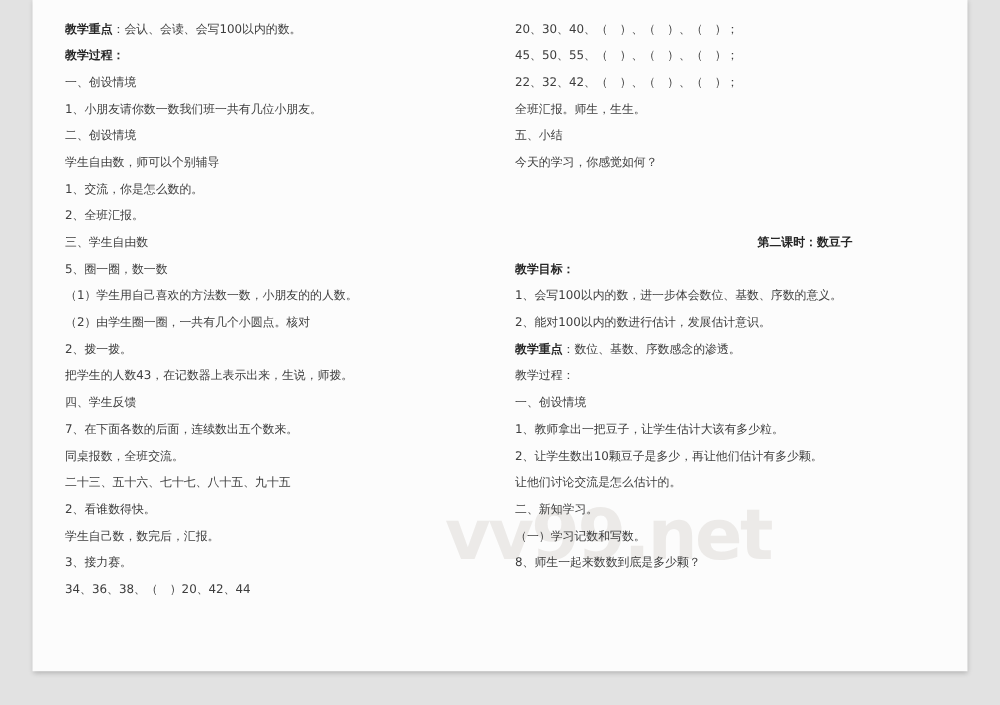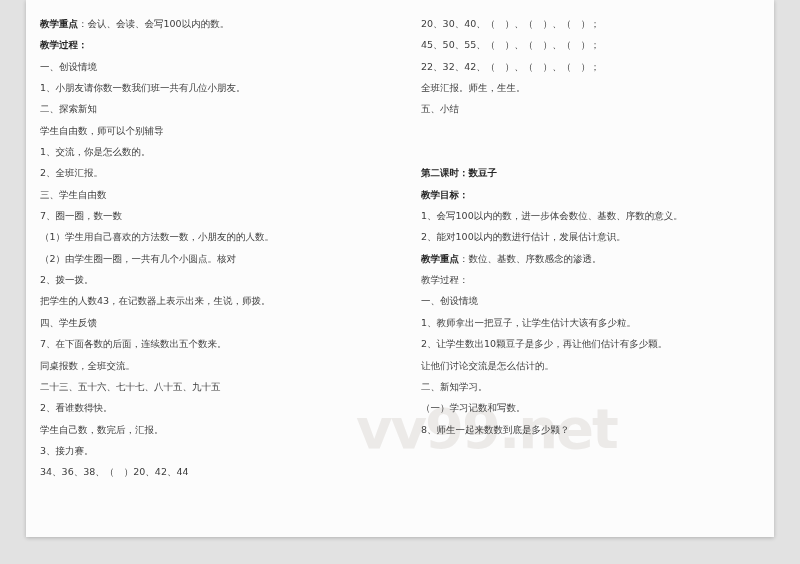--- a/index.html
+++ b/index.html
@@ -25,60 +25,61 @@
     z-index:0;
     user-select:none;
     white-space:nowrap;
   }
   .col{
     position:absolute;top:13px;z-index:1;
     font-size:9.5px;line-height:21.35px;
     color:var(--text-color,#3d3d3d);
   }
   .col-left{left:14px;width:348px;}
-  .col-right{left:395px;width:282px;}
-  .line{height:21.35px;white-space:nowrap;overflow:visible;}
-  .line.center{text-align:left;}
+  .col-right{left:374px;width:282px;}
+  .line{height:21.35px;white-space:nowrap;overflow:visible;margin-left:12px;}
+  .line.center{text-align:right;}
   .line b{font-weight:bold;color:#262626;}
 </style>
 </head>
 <body>
 
 <div class="page">
   <div class="watermark">vv99.net</div>
   <div class="col col-left">
       <div class="line"><b>教学重点</b><span>：会认、会读、会写100以内的数。</span></div>
       <div class="line"><b>教学过程：</b></div>
       <div class="line"><span>一、创设情境</span></div>
       <div class="line"><span>1、小朋友请你数一数我们班一共有几位小朋友。</span></div>
-      <div class="line"><span>二、探索新知</span></div>
+      <div class="line"><span>二、创设情境</span></div>
       <div class="line"><span>学生自由数，师可以个别辅导</span></div>
       <div class="line"><span>1、交流，你是怎么数的。</span></div>
       <div class="line"><span>2、全班汇报。</span></div>
       <div class="line"><span>三、学生自由数</span></div>
-      <div class="line"><span>7、圈一圈，数一数</span></div>
+      <div class="line"><span>5、圈一圈，数一数</span></div>
       <div class="line"><span>（1）学生用自己喜欢的方法数一数，小朋友的的人数。</span></div>
       <div class="line"><span>（2）由学生圈一圈，一共有几个小圆点。核对</span></div>
       <div class="line"><span>2、拨一拨。</span></div>
       <div class="line"><span>把学生的人数43，在记数器上表示出来，生说，师拨。</span></div>
       <div class="line"><span>四、学生反馈</span></div>
       <div class="line"><span>7、在下面各数的后面，连续数出五个数来。</span></div>
       <div class="line"><span>同桌报数，全班交流。</span></div>
       <div class="line"><span>二十三、五十六、七十七、八十五、九十五</span></div>
       <div class="line"><span>2、看谁数得快。</span></div>
       <div class="line"><span>学生自己数，数完后，汇报。</span></div>
       <div class="line"><span>3、接力赛。</span></div>
       <div class="line"><span>34、36、38、（　）20、42、44</span></div>
     </div>
   <div class="col col-right">
       <div class="line"><span>20、30、40、（　）、（　）、（　）；</span></div>
       <div class="line"><span>45、50、55、（　）、（　）、（　）；</span></div>
       <div class="line"><span>22、32、42、（　）、（　）、（　）；</span></div>
       <div class="line"><span>全班汇报。师生，生生。</span></div>
       <div class="line"><span>五、小结</span></div>
+      <div class="line"><span>今天的学习，你感觉如何？</span></div>
       <div class="line"></div>
       <div class="line"></div>
       <div class="line center"><b>第二课时：数豆子</b></div>
       <div class="line"><b>教学目标：</b></div>
       <div class="line"><span>1、会写100以内的数，进一步体会数位、基数、序数的意义。</span></div>
       <div class="line"><span>2、能对100以内的数进行估计，发展估计意识。</span></div>
       <div class="line"><b>教学重点</b><span>：数位、基数、序数感念的渗透。</span></div>
       <div class="line"><span>教学过程：</span></div>
       <div class="line"><span>一、创设情境</span></div>
       <div class="line"><span>1、教师拿出一把豆子，让学生估计大该有多少粒。</span></div>

